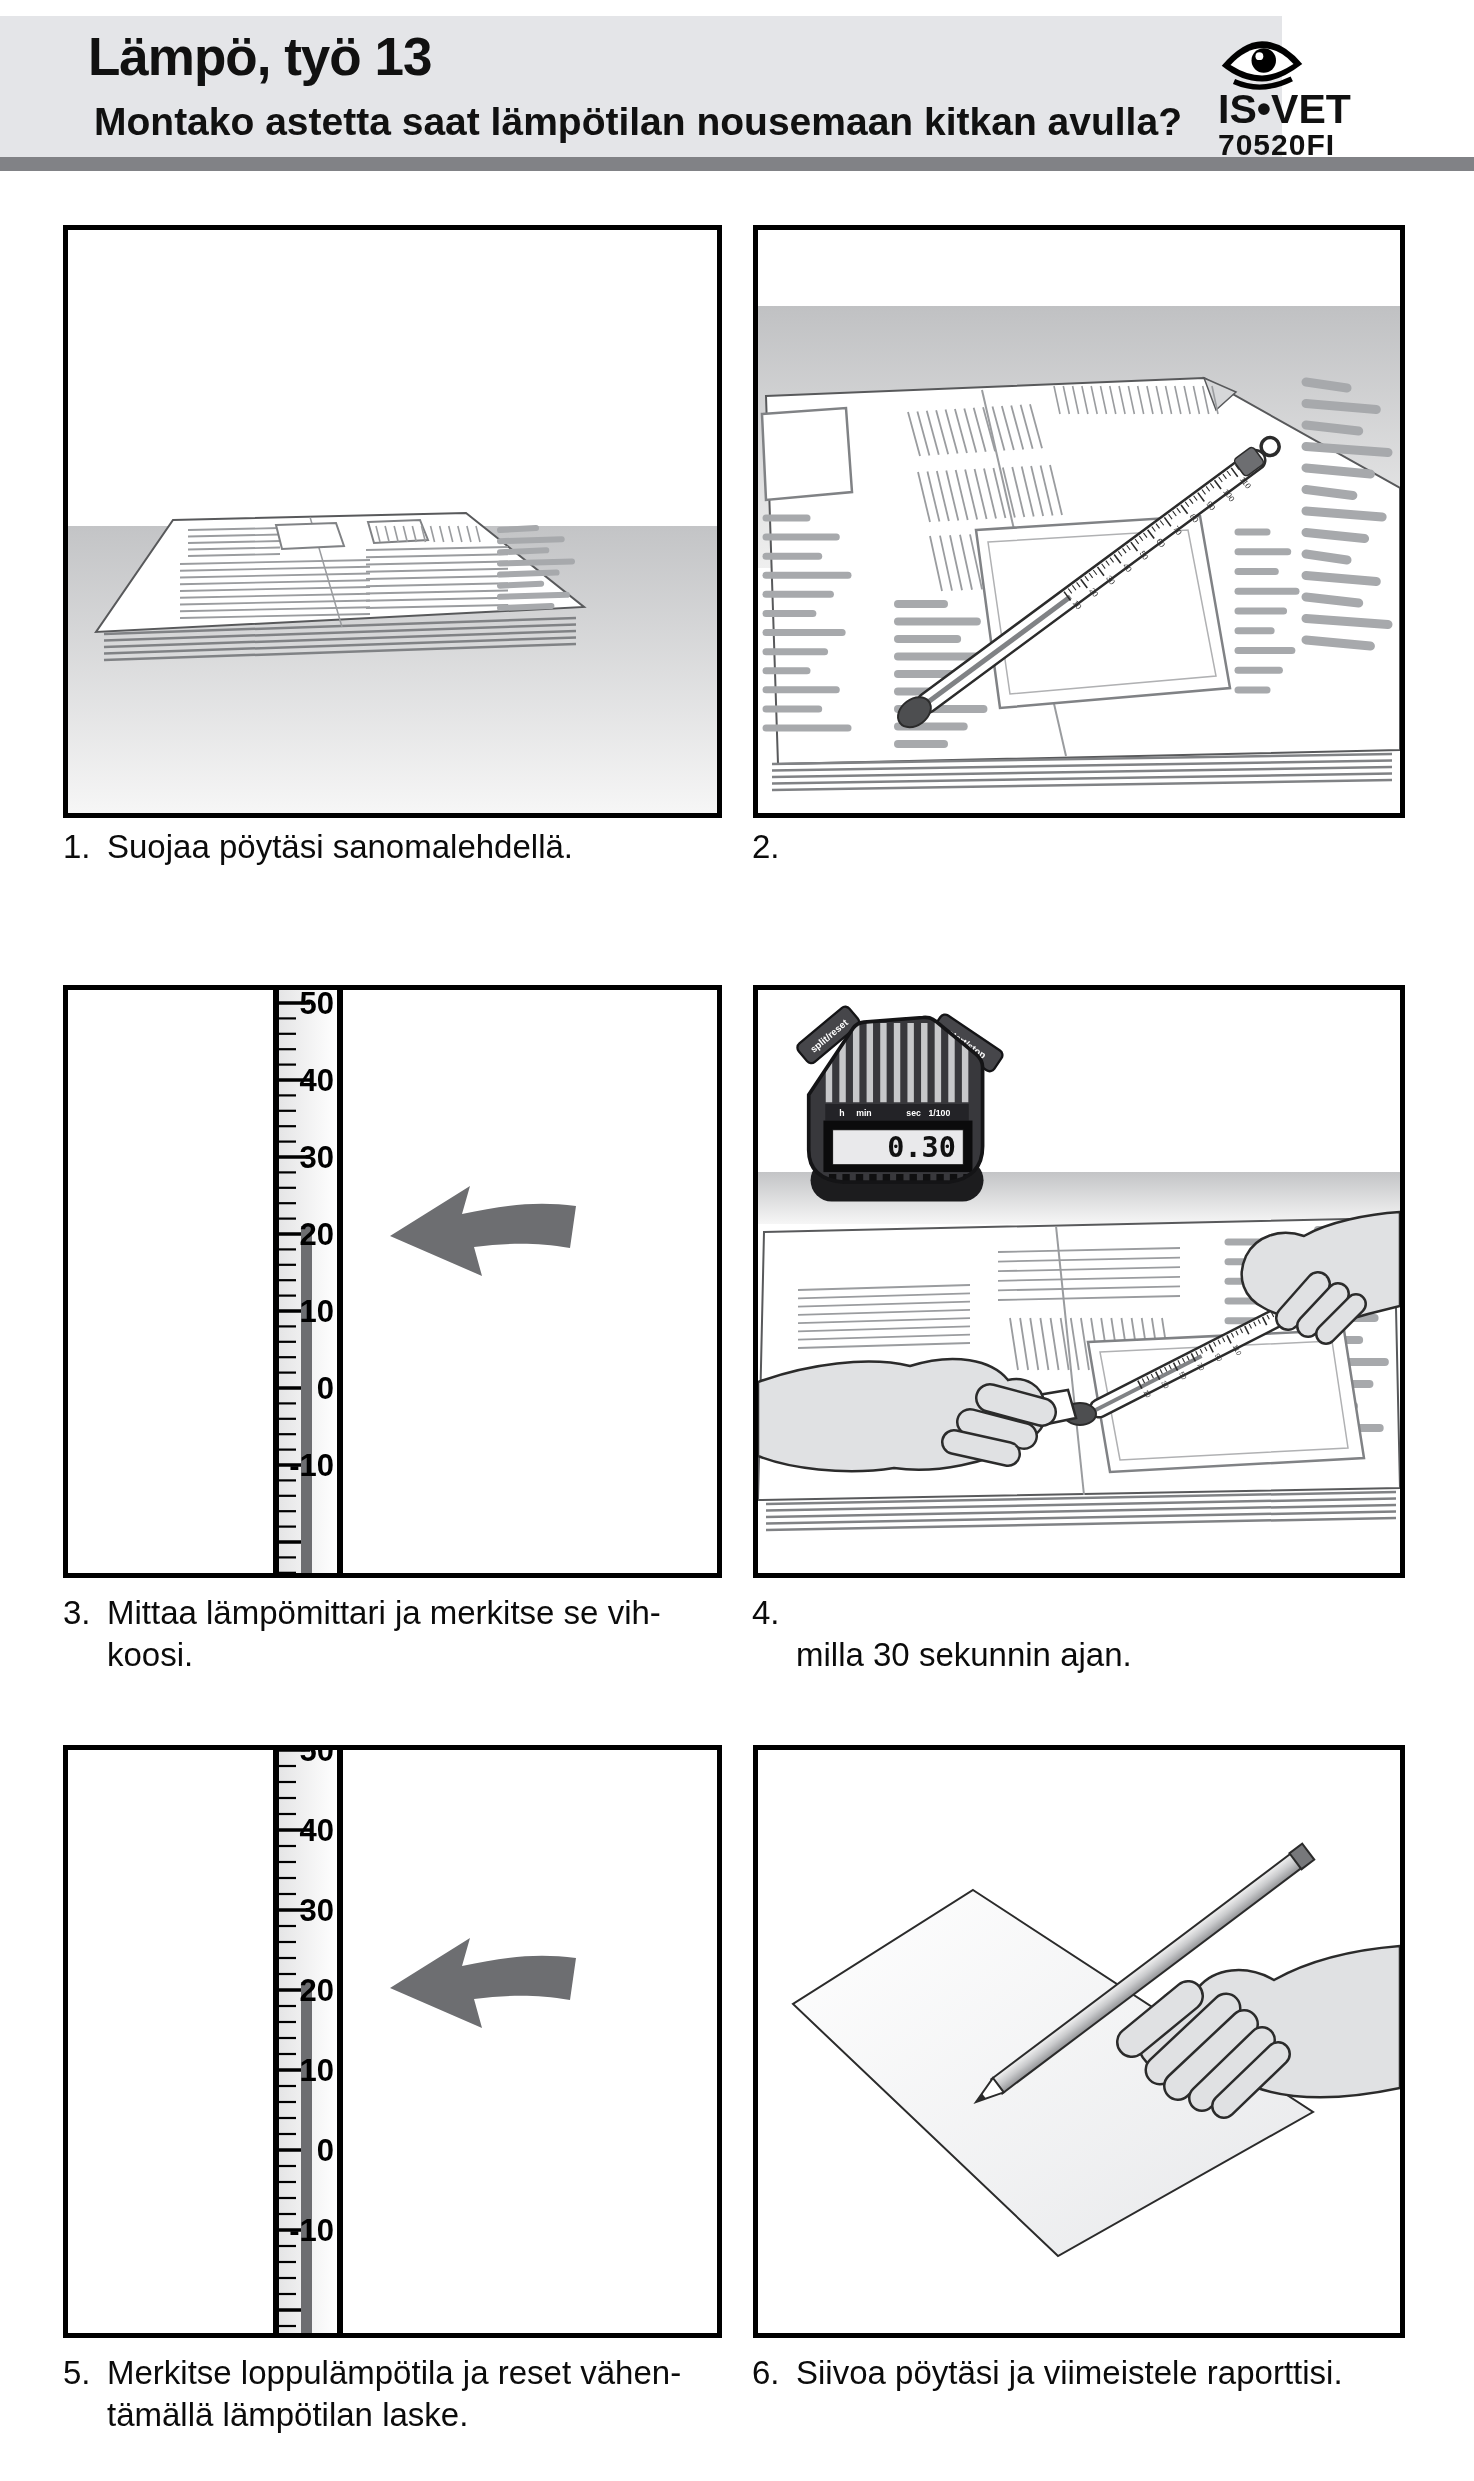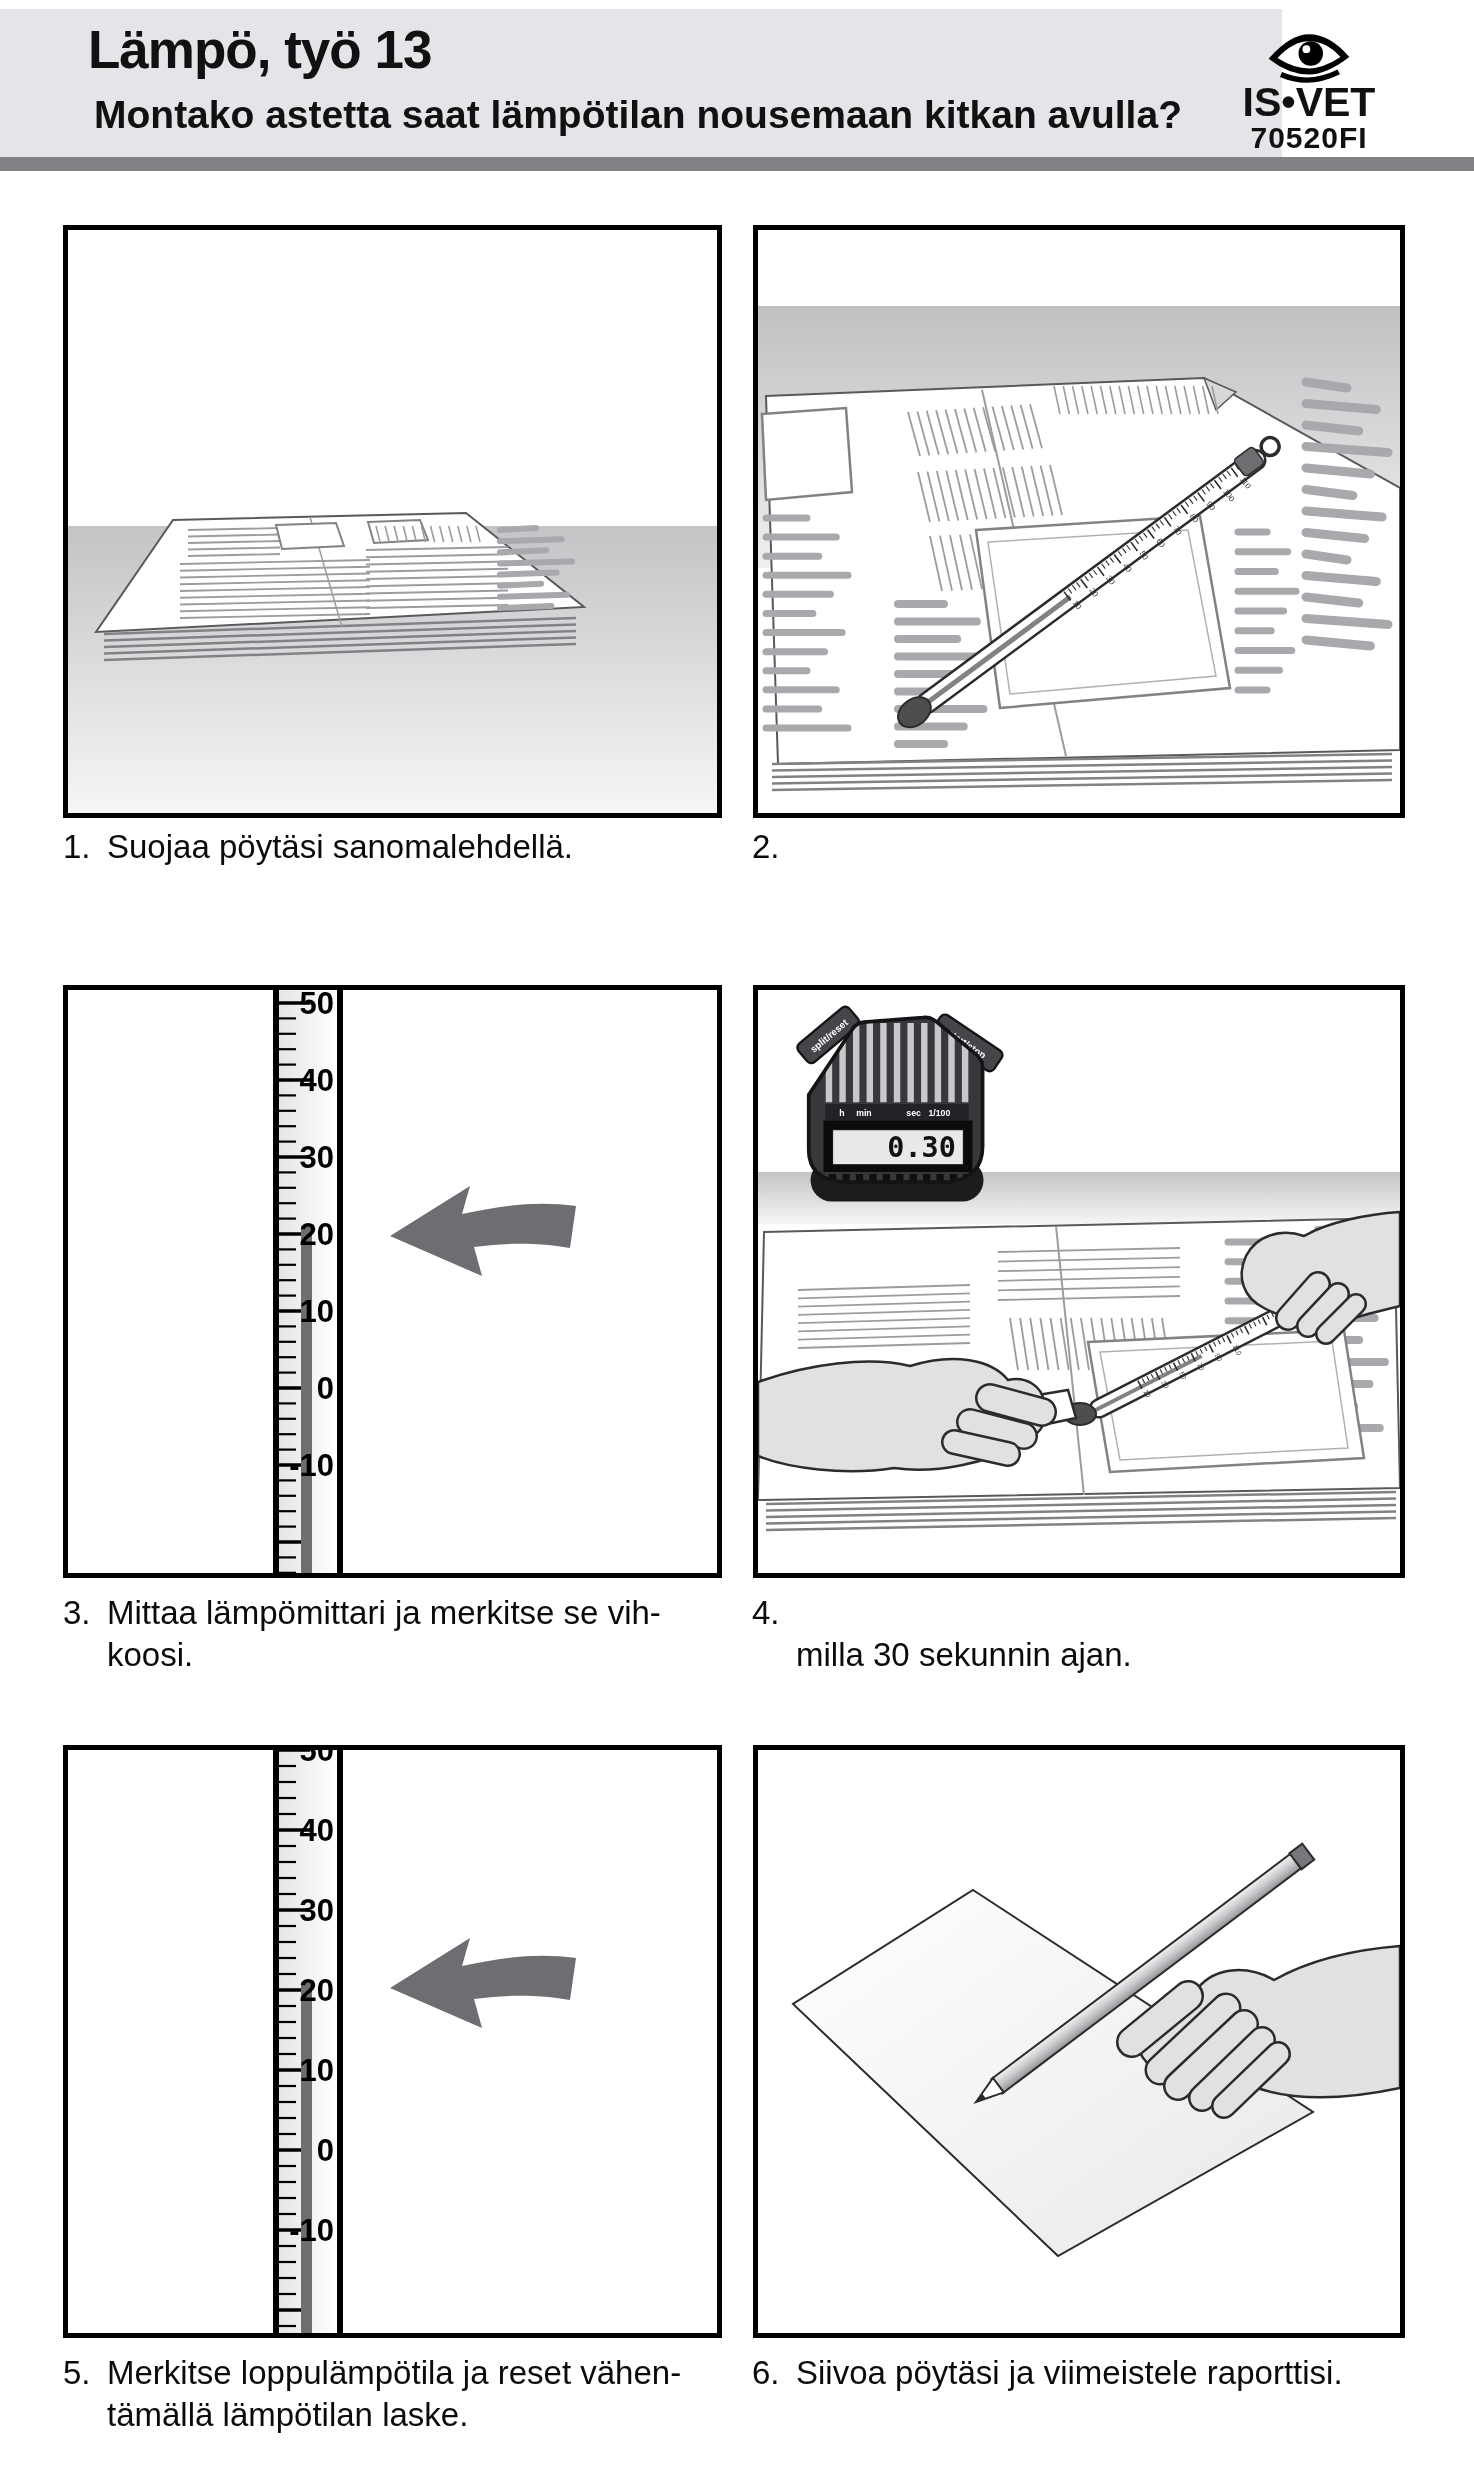--- a/index.html
+++ b/index.html
@@ -1,22 +1,22 @@
 <!DOCTYPE html>
 <html><head>
 <meta charset="utf-8">
 <style>
   html,body{margin:0;padding:0;background:#fff;}
   .page{position:relative;width:1474px;height:2481px;background:#fff;overflow:hidden;
         font-family:"Liberation Sans", sans-serif;color:#111;}
-  .header{position:absolute;left:0;top:9px;width:1282px;height:155px;background:#e4e5e8;}
+  .header{position:absolute;left:0;top:16px;width:1282px;height:155px;background:#e4e5e8;}
   .title{position:absolute;left:88px;top:10px;font-size:53px;font-weight:700;letter-spacing:-1px;}
   .subtitle{position:absolute;left:94px;top:84px;font-size:39px;font-weight:700;}
   .graybar{position:absolute;left:0;top:157px;width:1474px;height:14px;background:#818286;}
-  .logo{position:absolute;left:1218px;top:20px;width:182px;text-align:center;line-height:1;}
+  .logo{position:absolute;left:1218px;top:20px;width:182px;line-height:1;}
   .logo .brand{font-size:41px;font-weight:700;margin-top:-6px;letter-spacing:0px;}
   .logo .code{font-size:30px;font-weight:700;margin-top:0;letter-spacing:1px;}
   .panel{position:absolute;width:659px;height:593px;border:5px solid #000;background:#fff;box-sizing:border-box;}
   #p1{left:63px;top:225px}
   #p2{left:753px;top:225px;width:652px}
   #p3{left:63px;top:985px}
   #p4{left:753px;top:985px;width:652px}
   #p5{left:63px;top:1745px}
   #p6{left:753px;top:1745px;width:652px}
   .panel svg{display:block;}

